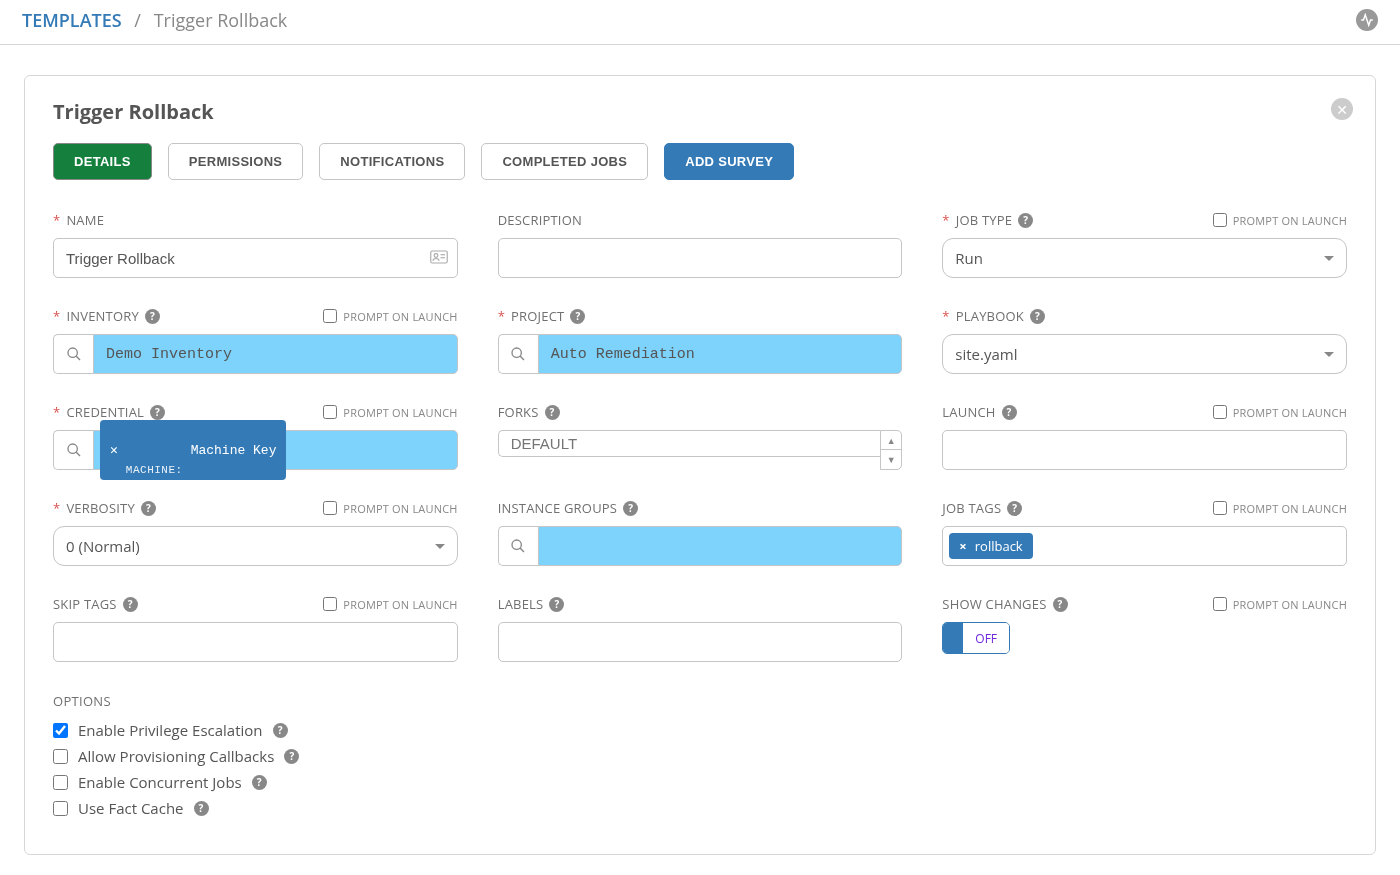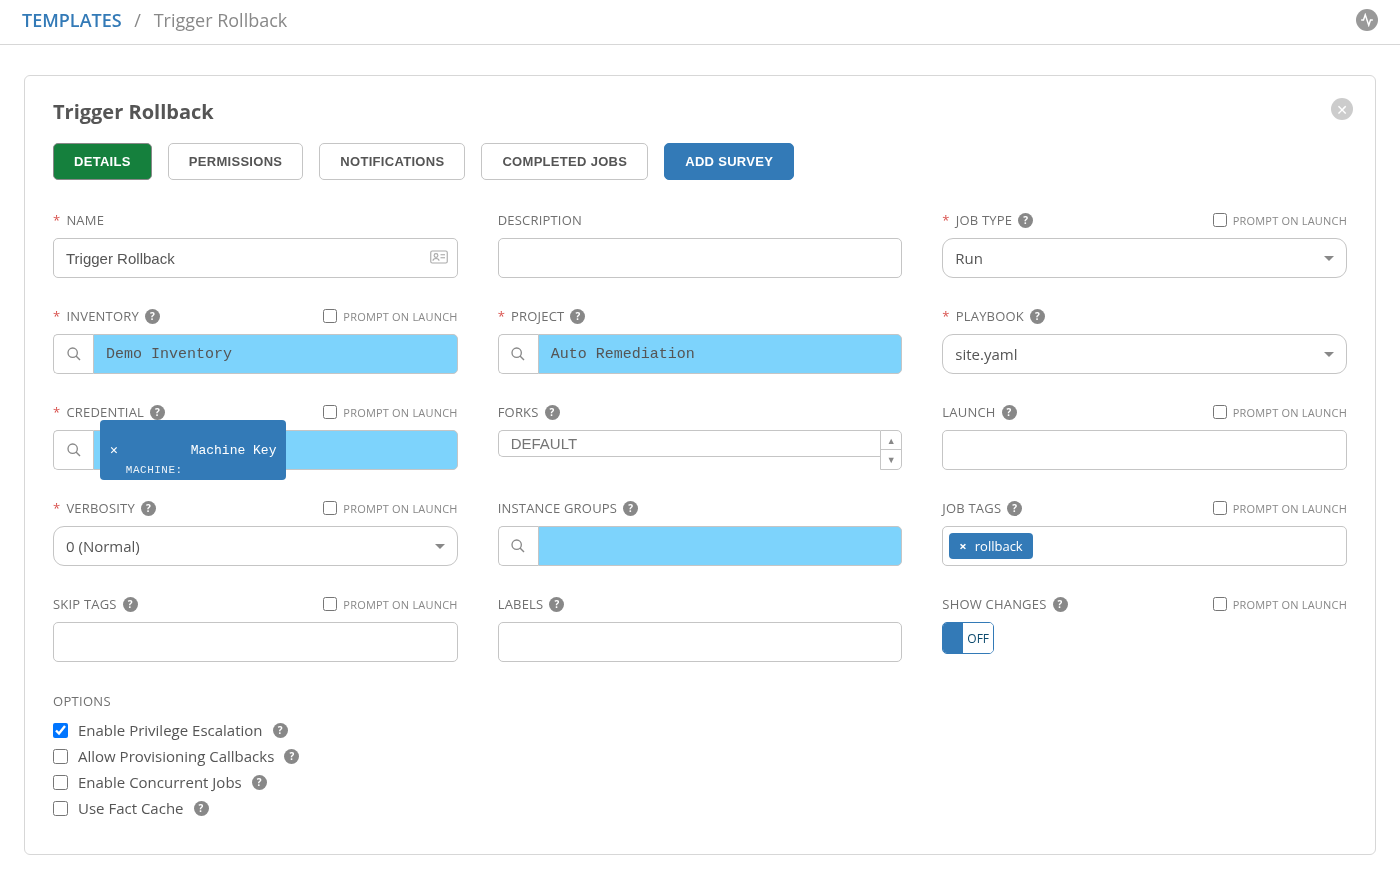--- a/index.html
+++ b/index.html
@@ -39,21 +39,21 @@
 .chip .chip-x { cursor: pointer; font-weight: bold; }
 .chip .chip-type { font-size: 11px; opacity: 0.9; letter-spacing: 0.5px; margin-top: 40px; }
 .tag-field { flex: 1; min-height: 40px; border: 1px solid #c5c5c5; border-radius: 5px; padding: 4px 6px; display: flex; align-items: center; flex-wrap: wrap; gap: 4px; background: #fff; }
 .spinner-wrap { display: flex; }
 .spinner-wrap input { flex: 1; height: 27px; border: 1px solid #c5c5c5; border-right: none; border-radius: 5px 0 0 5px; padding: 0 12px; font-size: 15px; color: #aaa; }
 .spinner-btns { display: flex; flex-direction: column; border: 1px solid #c5c5c5; border-radius: 0 5px 5px 0; }
 .spinner-btns div { width: 20px; height: 19px; display: flex; align-items: center; justify-content: center; font-size: 9px; color: #888; cursor: pointer; }
 .spinner-btns div:first-child { border-bottom: 1px solid #c5c5c5; }
 .toggle { display: inline-flex; border: 1px solid #337ab7; border-radius: 5px; overflow: hidden; height: 32px; }
 .toggle .toggle-on { width: 20px; background: #337ab7; }
-.toggle .toggle-label { padding: 0 4px; display: flex; align-items: center; font-size: 12px; color: #0c4a6e; background: #fff; }
+.toggle .toggle-label { padding: 0 12px; display: flex; align-items: center; font-size: 12px; color: #6d28d9; background: #fff; }
 .options-section { margin-top: 30px; }
 .options-title { font-size: 13px; color: #707070; margin-bottom: 10px; letter-spacing: 0.3px; }
 .option-row { display: flex; align-items: center; gap: 10px; margin-bottom: 6px; font-size: 15px; color: #555; }
 .option-row input[type=checkbox] { width: 15px; height: 15px; cursor: pointer; }
 </style>
 </head>
 <body>
 
 <div class="topbar">
   <div class="breadcrumb">

